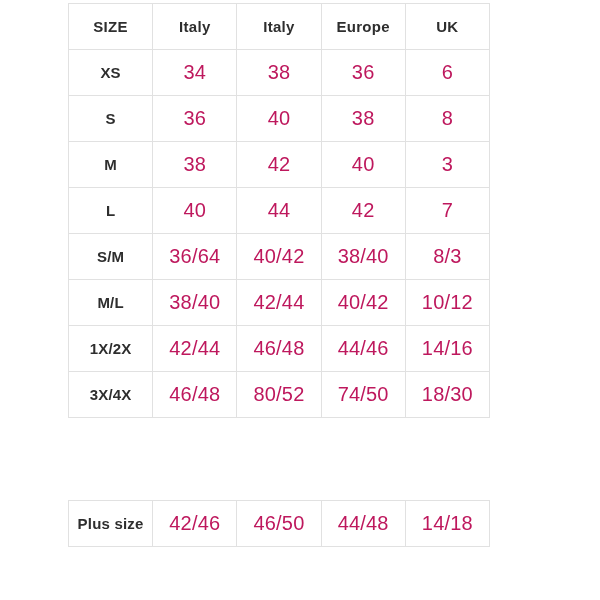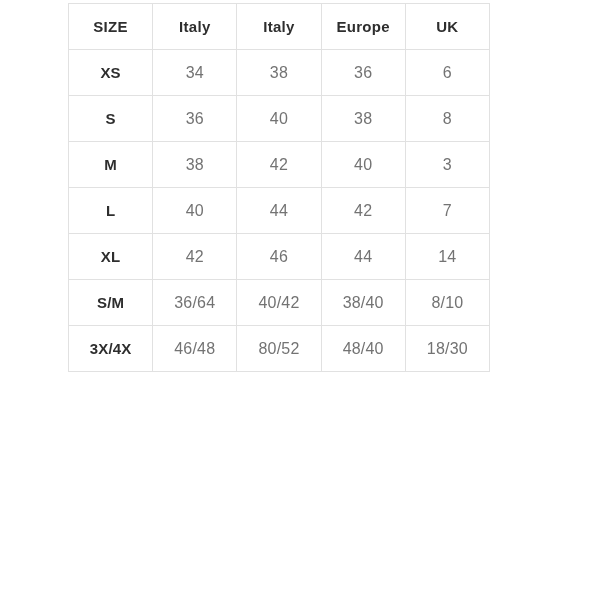--- a/index.html
+++ b/index.html
@@ -41,23 +41,23 @@
     color: #2e2e2e;
     letter-spacing: 0.3px;
   }
   table.size-table td.label-cell {
     font-size: 15px;
     font-weight: 700;
     color: #2e2e2e;
     letter-spacing: 0.2px;
   }
   table.size-table td.value-cell {
-    font-size: 16px;
+    font-size: 20px;
     font-weight: 400;
-    color: #737373;
+    color: #be185d;
     letter-spacing: 0.2px;
   }
 </style>
 </head>
 <body>
 
 <div class="page">
 
   <table class="size-table main">
     <colgroup>
@@ -99,48 +99,62 @@
         <td class="value-cell">3</td>
       </tr>
       <tr>
         <td class="label-cell">L</td>
         <td class="value-cell">40</td>
         <td class="value-cell">44</td>
         <td class="value-cell">42</td>
         <td class="value-cell">7</td>
       </tr>
       <tr>
-        <td class="label-cell">XL</td>
-        <td class="value-cell">42</td>
-        <td class="value-cell">46</td>
-        <td class="value-cell">44</td>
-        <td class="value-cell">14</td>
-      </tr>
-      <tr>
         <td class="label-cell">S/M</td>
         <td class="value-cell">36/64</td>
         <td class="value-cell">40/42</td>
         <td class="value-cell">38/40</td>
-        <td class="value-cell">8/10</td>
+        <td class="value-cell">8/3</td>
+      </tr>
+      <tr>
+        <td class="label-cell">M/L</td>
+        <td class="value-cell">38/40</td>
+        <td class="value-cell">42/44</td>
+        <td class="value-cell">40/42</td>
+        <td class="value-cell">10/12</td>
+      </tr>
+      <tr>
+        <td class="label-cell">1X/2X</td>
+        <td class="value-cell">42/44</td>
+        <td class="value-cell">46/48</td>
+        <td class="value-cell">44/46</td>
+        <td class="value-cell">14/16</td>
       </tr>
       <tr>
         <td class="label-cell">3X/4X</td>
         <td class="value-cell">46/48</td>
         <td class="value-cell">80/52</td>
-        <td class="value-cell">48/40</td>
+        <td class="value-cell">74/50</td>
         <td class="value-cell">18/30</td>
       </tr>
     </tbody>
   </table>
 
   <table class="size-table extra">
     <colgroup>
         <col>
         <col>
         <col>
         <col>
         <col>
       </colgroup>
     <tbody>
+      <tr>
+        <td class="label-cell">Plus size</td>
+        <td class="value-cell">42/46</td>
+        <td class="value-cell">46/50</td>
+        <td class="value-cell">44/48</td>
+        <td class="value-cell">14/18</td>
+      </tr>
     </tbody>
   </table>
 
 </div>
 
 </body></html>

